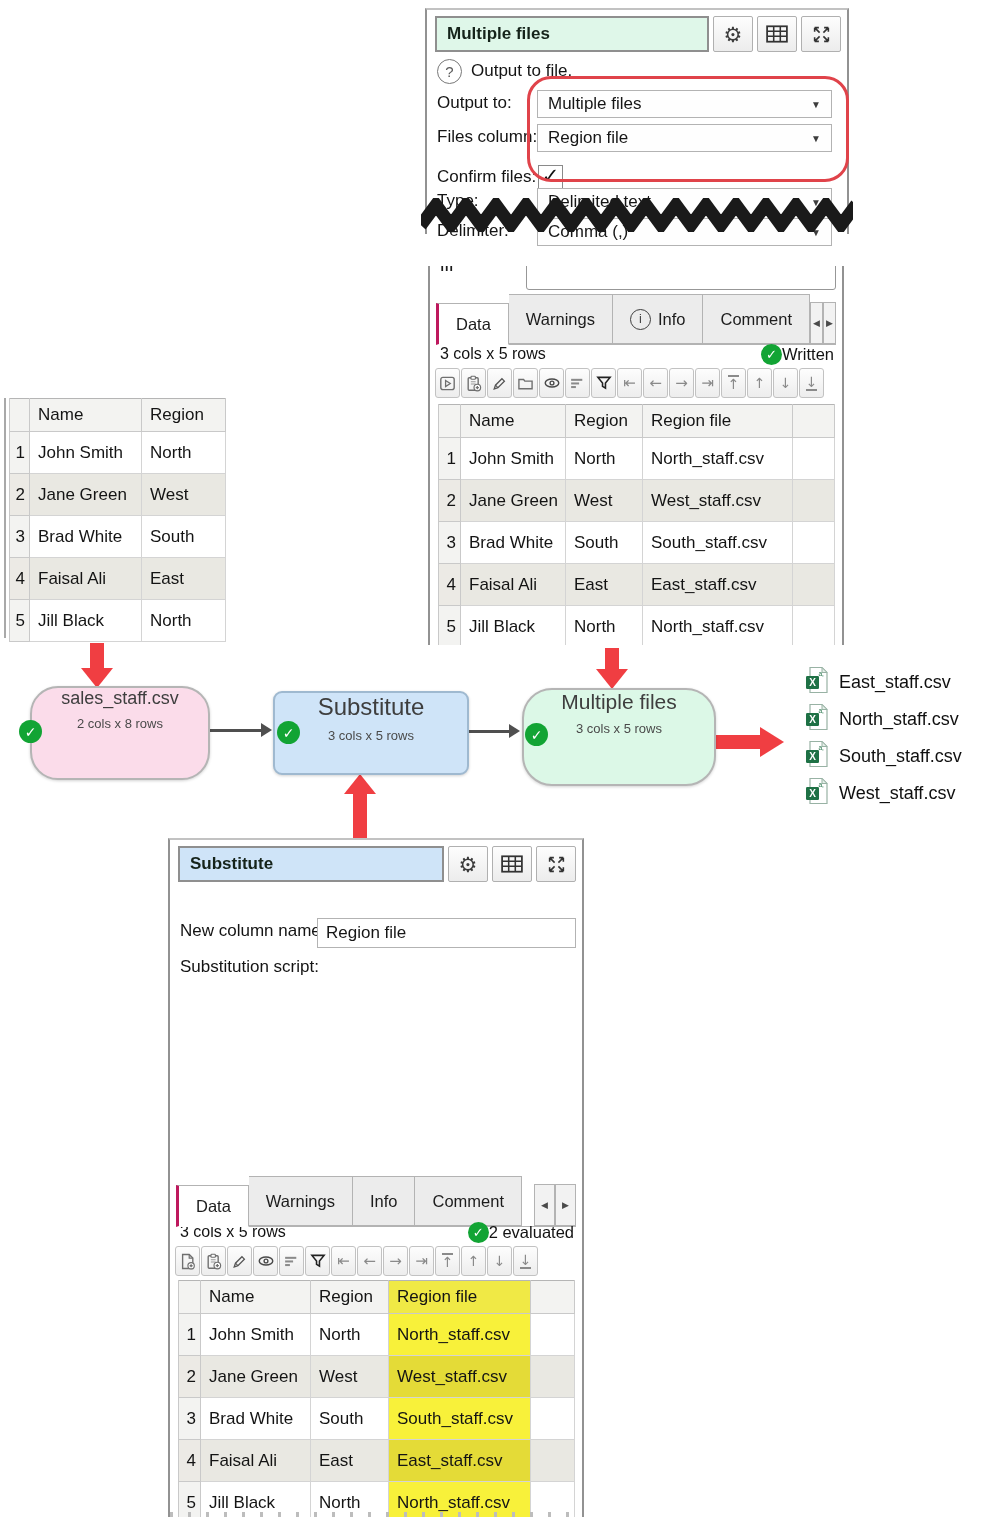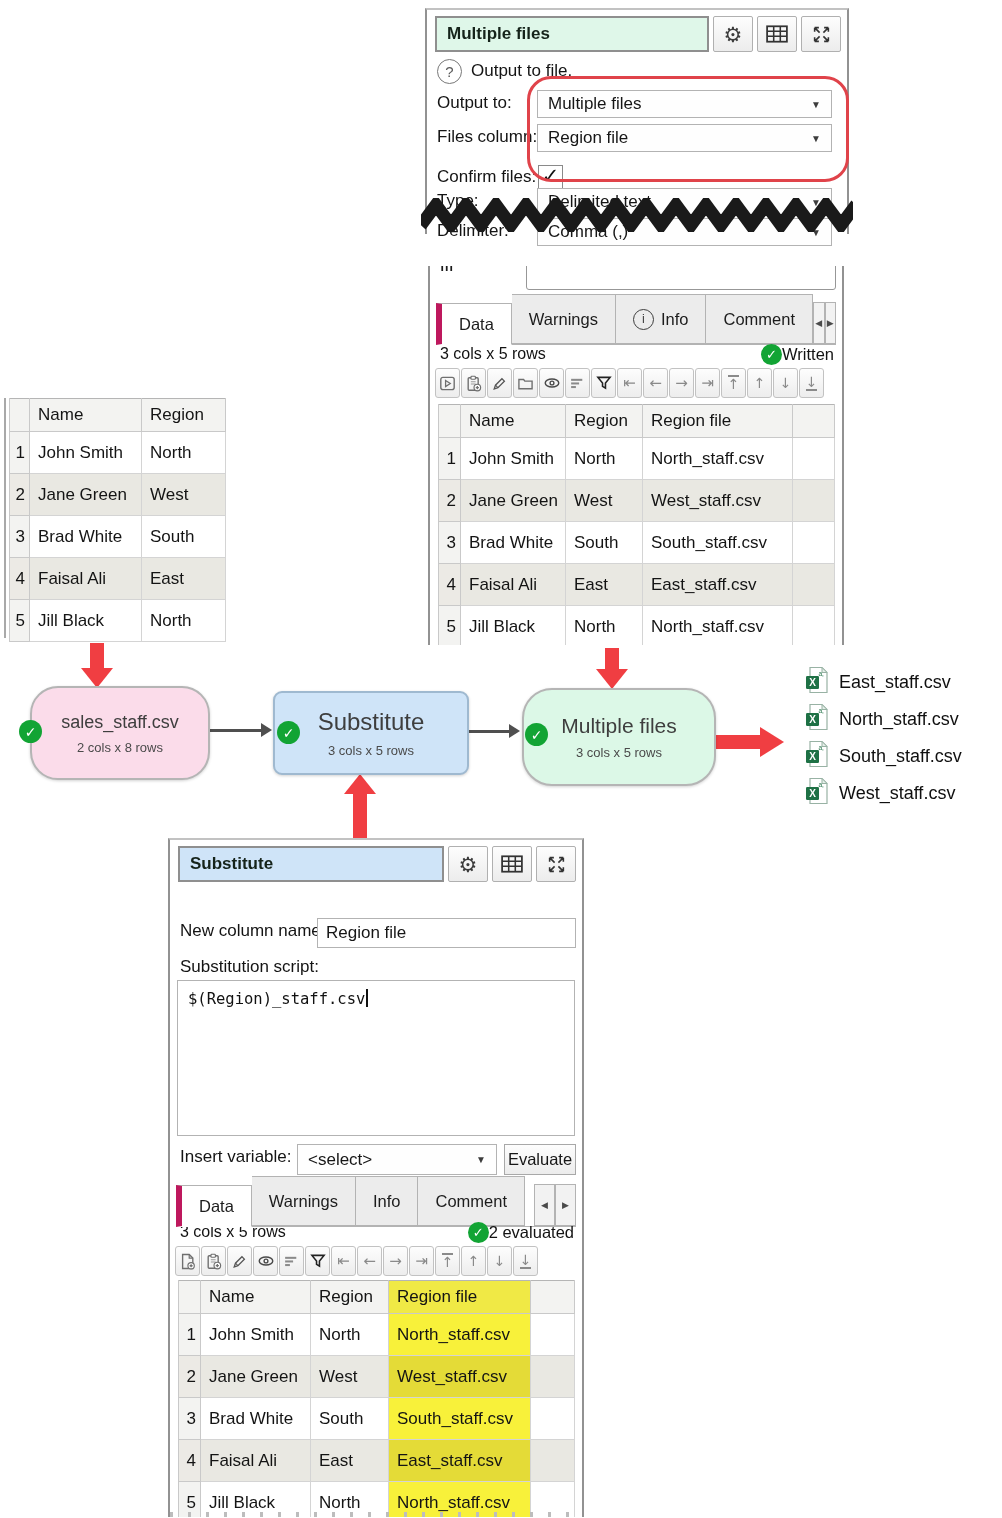--- a/index.html
+++ b/index.html
@@ -22,21 +22,21 @@
   .dd{position:absolute;left:110px;width:295px;height:28px;border:1px solid #b3b3b3;background:#fefefe;display:flex;align-items:center;padding:0 10px;font-size:17px;box-sizing:border-box;}
   .dd::after{content:"▼";margin-left:auto;font-size:10px;color:#3c3c3c;}
   .cb{position:absolute;left:111px;top:1px;width:23px;height:23px;border:1.6px solid #8a8a8a;background:#fff;display:flex;align-items:center;justify-content:center;}
   .cb.checked::after{content:"✓";font-size:21px;font-weight:bold;color:#101010;margin-top:-4px;}
   .redring{position:absolute;border:3px solid #e0434a;border-radius:24px;pointer-events:none;z-index:6;}
   .zigzag{position:absolute;z-index:7;}
 
   
   .tabbar{position:absolute;display:flex;align-items:flex-end;border-bottom:1px solid #b3b3b3;}
   .tab{display:flex;align-items:center;gap:7px;height:50px;padding:0 17px;font-size:16.5px;color:#1c1c1c;background:#ececec;border:1px solid #b3b3b3;border-left:none;box-sizing:border-box;}
-  .tab:first-child{border-left:6px solid #be185d;}
+  .tab:first-child{border-left:3px solid #be185d;}
   .tab.active{background:#fff;height:42px;border-bottom:1px solid #fff;margin-bottom:-1px;z-index:2;}
   .icirc{width:19px;height:19px;border:1.5px solid #3d3d3d;border-radius:50%;display:inline-flex;align-items:center;justify-content:center;font-size:12.5px;color:#3d3d3d;}
   .icirc::after{content:"i";}
   .tspacer{flex:1;}
   .tsc{width:19px;height:40px;border:1px solid #b3b3b3;background:#f2f2f2;display:flex;align-items:center;justify-content:center;font-size:9px;color:#4a4a4a;}
   .tsc.l::after{content:"◀";}
   .tsc.r::after{content:"▶";}
   .statusrow{position:absolute;display:flex;align-items:center;font-size:16px;color:#121212;}
   .statusrow .right{margin-left:auto;display:flex;align-items:center;gap:0;font-size:16.5px;}
   .gbadge{width:21px;height:21px;border-radius:50%;background:#12a434;color:#fff;display:inline-flex;align-items:center;justify-content:center;font-size:13px;font-weight:bold;flex:0 0 auto;}
@@ -58,21 +58,21 @@
   
   #stable thead th:nth-child(4){background:#f0e945;}
   #stable tbody tr:nth-child(odd) td:nth-child(4){background:#f8f13a;}
   #stable tbody tr:nth-child(even) td:nth-child(4){background:#e4db37;}
 
   #wtable col.c-rn{width:22px}#wtable col.c-name{width:105px}#wtable col.c-region{width:77px}#wtable col.c-file{width:150px}#wtable col.c-fill{width:42px}
   #itable col.c-rn{width:20px}#itable col.c-name{width:112px}#itable col.c-region{width:84px}
   #stable col.c-rn{width:22px}#stable col.c-name{width:110px}#stable col.c-region{width:78px}#stable col.c-file{width:142px}#stable col.c-fill{width:44px}
 
   
-  .node{position:absolute;display:flex;flex-direction:column;align-items:center;justify-content:center;gap:7px;border:2px solid #b5b5b5;box-shadow:0 1px 3px rgba(0,0,0,.18);}
+  .node{position:absolute;display:flex;flex-direction:column;align-items:center;gap:7px;border:2px solid #b5b5b5;box-shadow:0 1px 3px rgba(0,0,0,.18);}
   .node .ntitle{color:#3e3e3e;}
   .node .nsub{font-size:13px;color:#4a4a4a;}
   .nbadge{position:absolute;width:23px;height:23px;border-radius:50%;background:#12a434;color:#fff;display:flex;align-items:center;justify-content:center;font-size:14px;font-weight:bold;z-index:3;}
   .nbadge::after{content:"✓";}
   .conn{position:absolute;height:3px;background:#4f4f4f;}
   .chead{position:absolute;width:0;height:0;border-left:11px solid #4f4f4f;border-top:7px solid transparent;border-bottom:7px solid transparent;}
 
   
   .rshaft{position:absolute;background:#f03e42;}
   .rhead-down{position:absolute;width:0;height:0;border-left:16px solid transparent;border-right:16px solid transparent;border-top:20px solid #f03e42;}
@@ -460,32 +460,20 @@
           </svg>
       </div>
     </div>
     <div class="frow" style="top:78px;">
       <span class="flabel">New column name:</span>
       <div class="input" style="left:147px;right:6px;">
           <span>Region file</span>
         </div>
     </div>
     <div class="flabel" style="position:absolute;top:117px;">Substitution script:</div>
-    <div class="scriptbox" style="left:7px;right:7px;top:140px;height:156px;">
-      <span>$(Region)_staff.csv</span><span class="caret"></span>
-    </div>
-    <div class="frow" style="top:304px;">
-      <span class="flabel">Insert variable:</span>
-      <div class="dd" style="left:127px;width:200px;height:31px;">
-          <span>&lt;select&gt;</span>
-        </div>
-      <div class="btn" style="left:334px;width:72px;">
-          <span>Evaluate</span>
-        </div>
-    </div>
     <div class="tabbar" style="left:6px;right:6px;top:336px;">
       <div class="tab active">
           <span>Data</span>
         </div>
       <div class="tab">
           <span>Warnings</span>
         </div>
       <div class="tab">
           <span>Info</span>
         </div>

